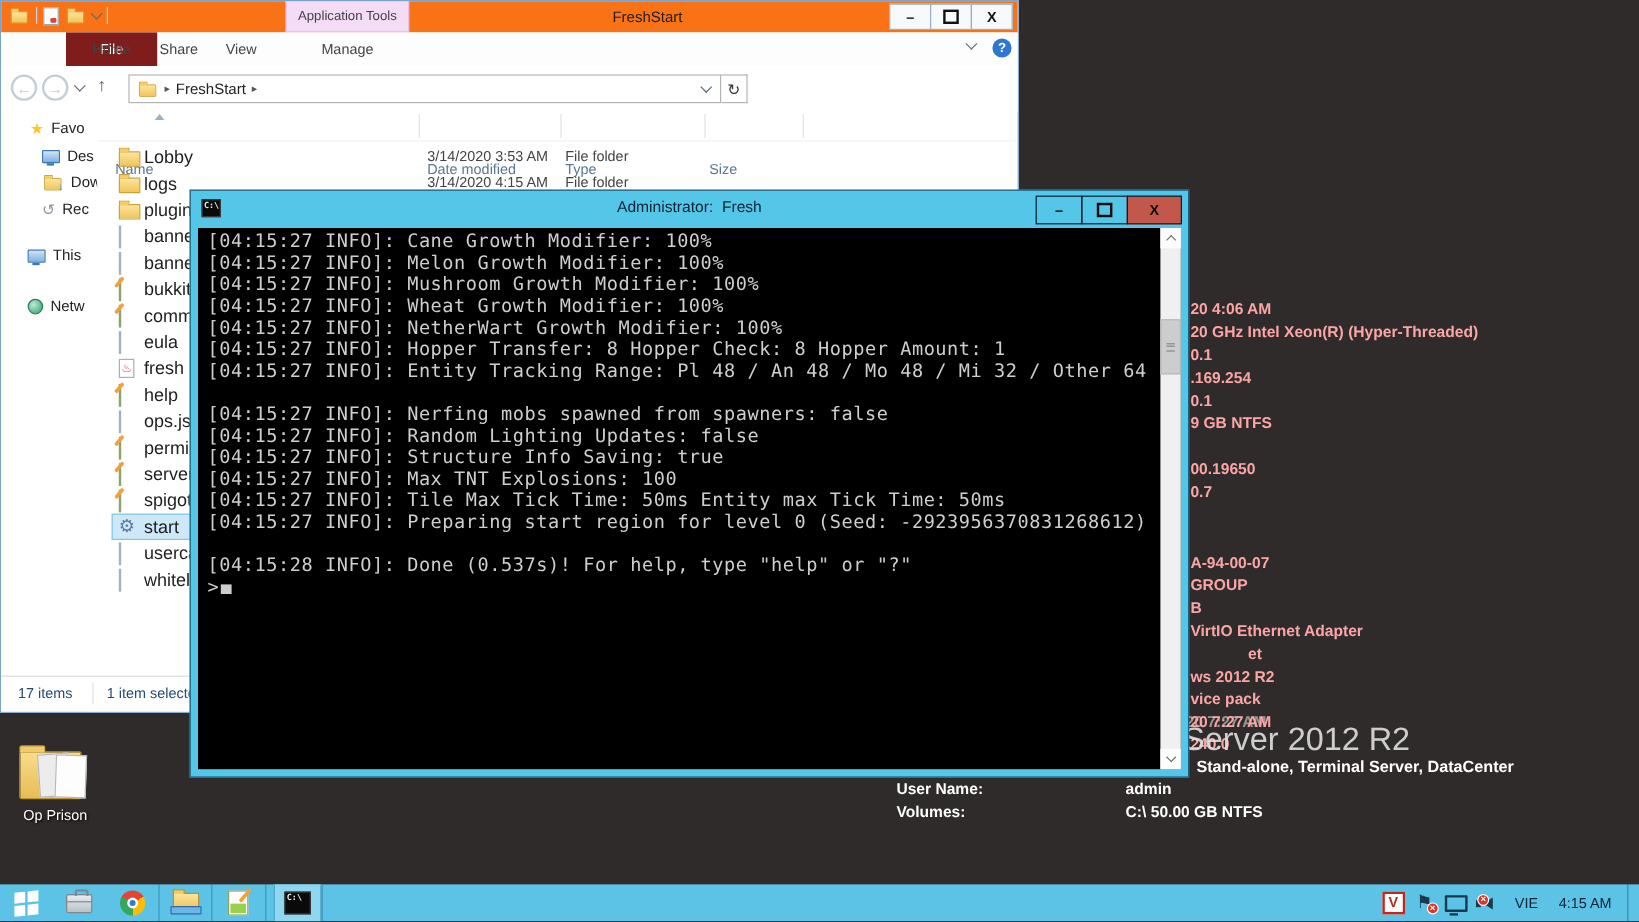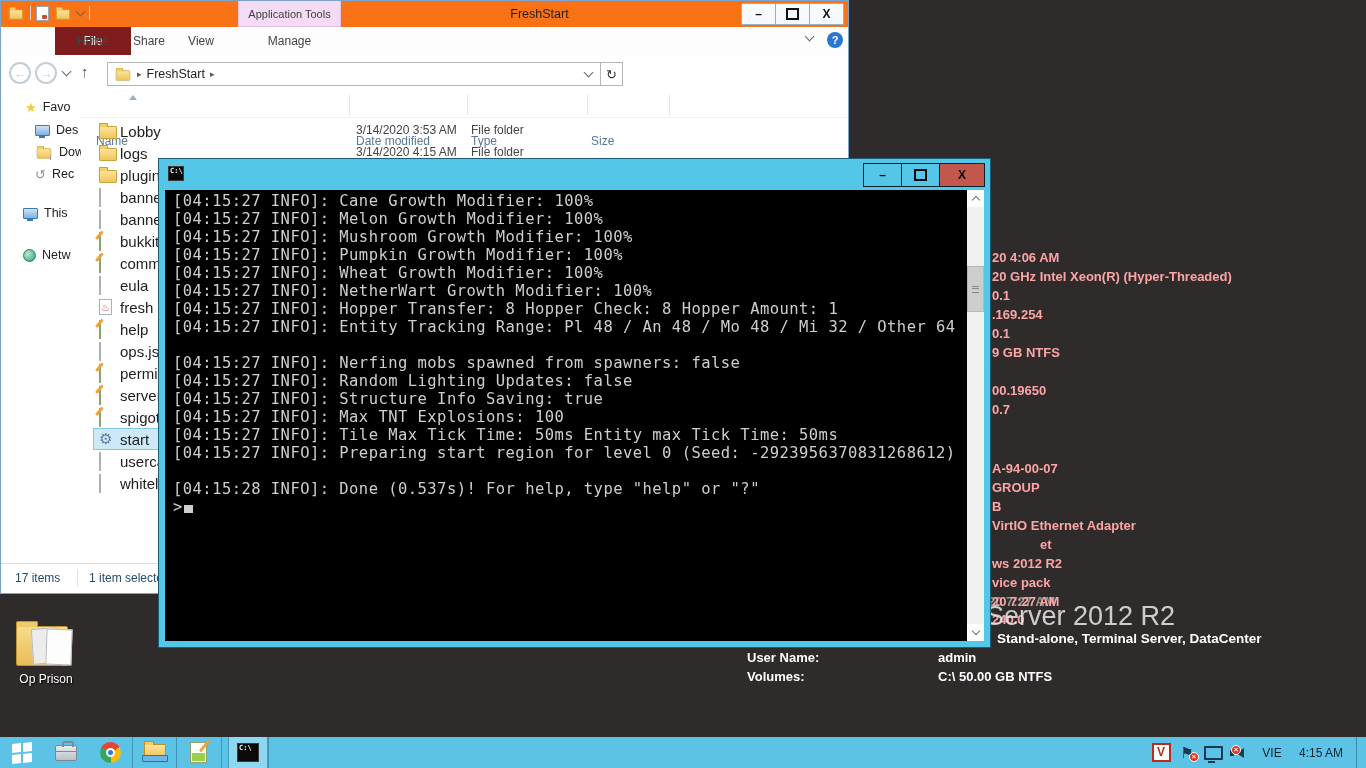--- a/index.html
+++ b/index.html
@@ -364,34 +364,34 @@
     <div class="statusbar">
       <div class="st-items">17 items</div>
       <div class="st-sep"></div>
       <div class="st-sel">1 item selecte</div>
     </div>
   </div>
 
   <div class="console">
     <div class="ctitle">
       <span class="ic-cmd"></span>
+      <div class="ctitle-text">Administrator:  Fresh</div>
       <div class="cbtns">
         <div class="cbtn">–</div>
         <div class="cbtn">
             <span class="cmaxglyph"></span>
           </div>
         <div class="cbtn close">X</div>
       </div>
     </div>
     <div class="cbody">
       <div class="cscreen" id="console-lines">
           <div class="cline">[04:15:27 INFO]: Cane Growth Modifier: 100%</div>
           <div class="cline">[04:15:27 INFO]: Melon Growth Modifier: 100%</div>
           <div class="cline">[04:15:27 INFO]: Mushroom Growth Modifier: 100%</div>
-          <div class="cline">[04:15:27 INFO]: Pumpkin Growth Modifier: 100%</div>
           <div class="cline">[04:15:27 INFO]: Wheat Growth Modifier: 100%</div>
           <div class="cline">[04:15:27 INFO]: NetherWart Growth Modifier: 100%</div>
           <div class="cline">[04:15:27 INFO]: Hopper Transfer: 8 Hopper Check: 8 Hopper Amount: 1</div>
           <div class="cline">[04:15:27 INFO]: Entity Tracking Range: Pl 48 / An 48 / Mo 48 / Mi 32 / Other 64</div>
           <div class="cline">&nbsp;</div>
           <div class="cline">[04:15:27 INFO]: Nerfing mobs spawned from spawners: false</div>
           <div class="cline">[04:15:27 INFO]: Random Lighting Updates: false</div>
           <div class="cline">[04:15:27 INFO]: Structure Info Saving: true</div>
           <div class="cline">[04:15:27 INFO]: Max TNT Explosions: 100</div>
           <div class="cline">[04:15:27 INFO]: Tile Max Tick Time: 50ms Entity max Tick Time: 50ms</div>

